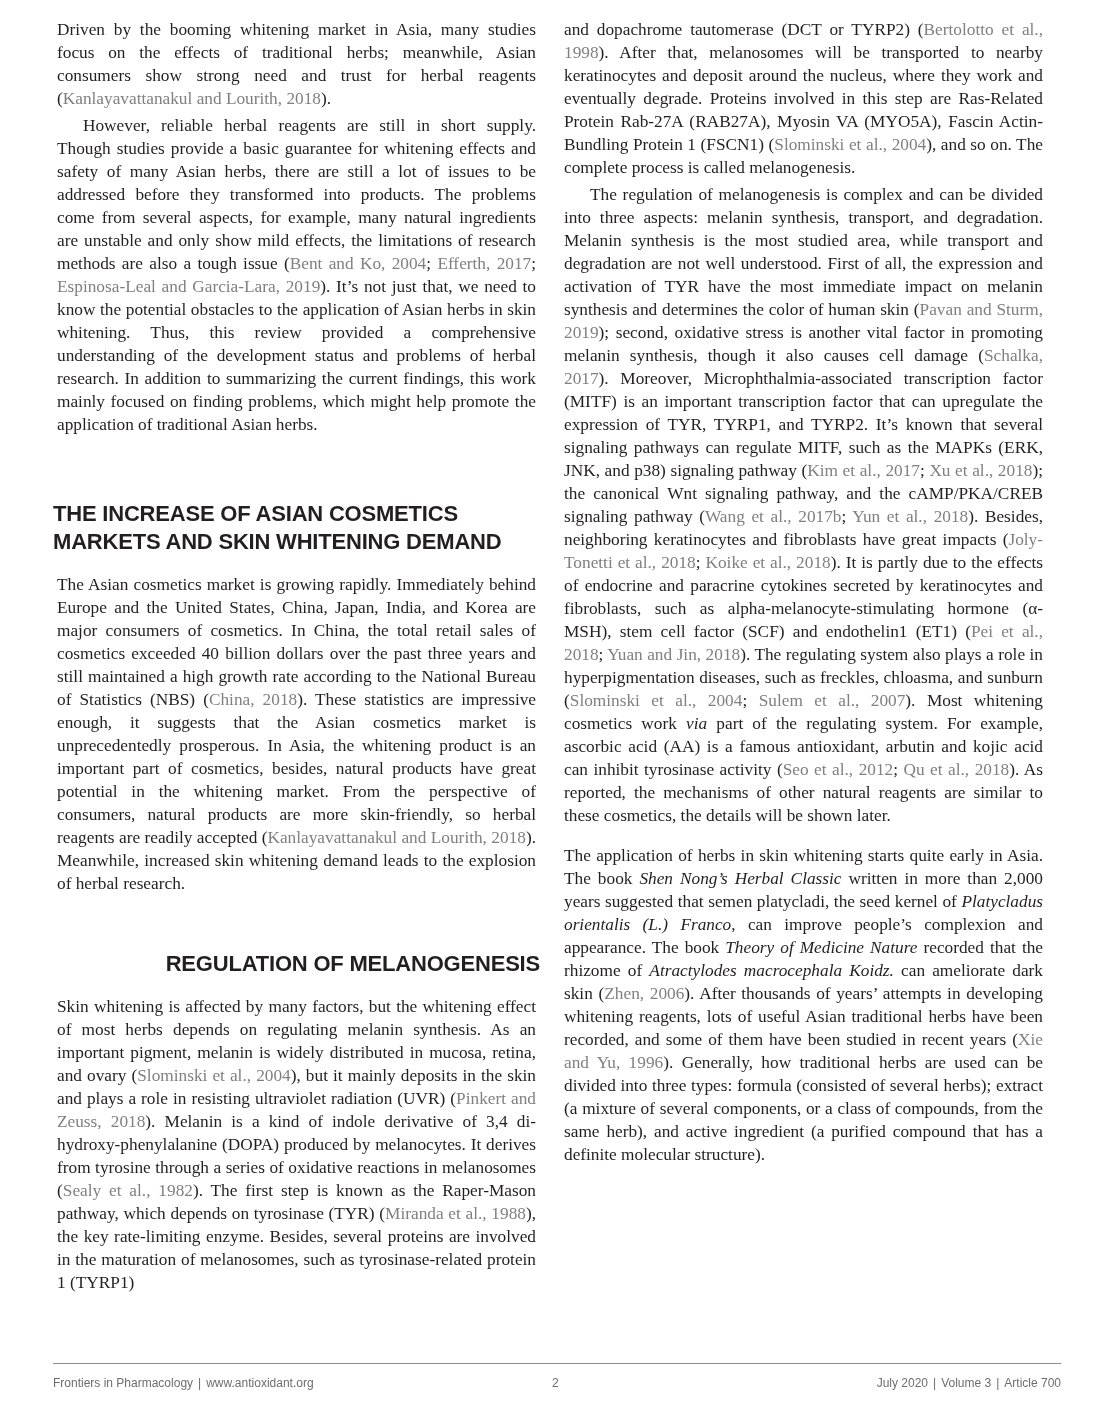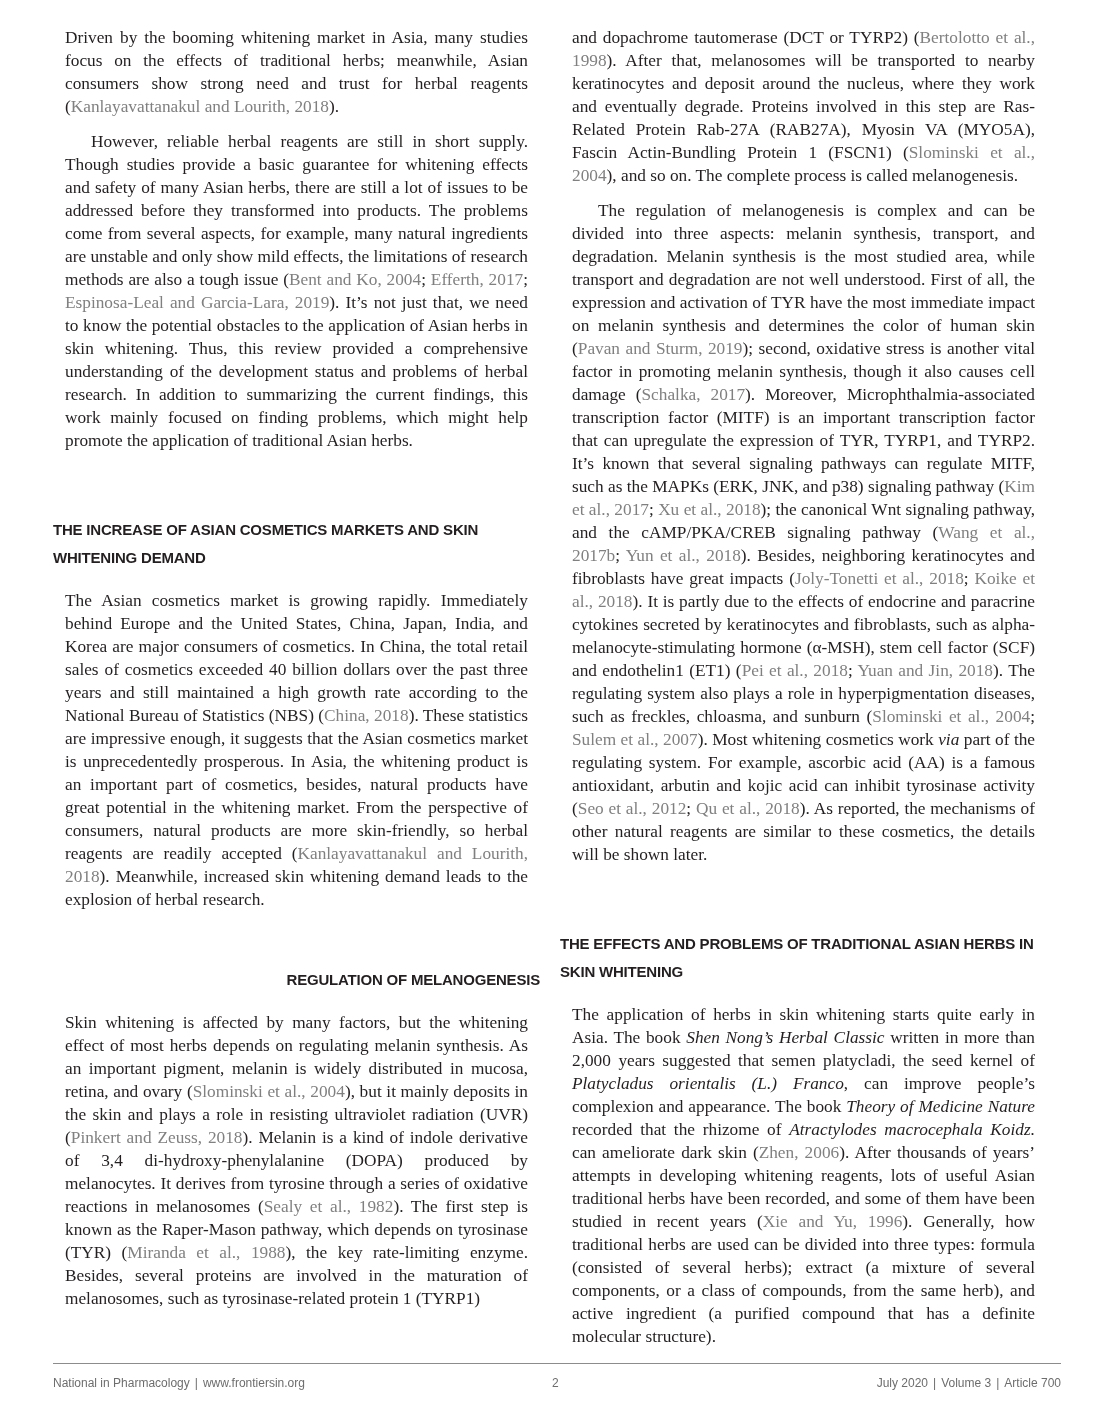--- a/index.html
+++ b/index.html
@@ -7,29 +7,29 @@
   .page { position: absolute; left: 0; top: 0; width: 1100px; height: 1414px; }
   .col { position: absolute; top: 14px; width: 487px; }
   .col-left { left: 53px; }
   .col-right { left: 560px; }
   .para {
     font-family: "Liberation Serif", "DejaVu Serif", serif;
     font-size: 17.3px;
     line-height: 23px;
     color: #231f20;
     text-align: justify;
-    margin: 12px;
+    margin: 4px;
   }
   .para.indent { text-indent: 26px; }
   .cite { color: #808080; }
   .it { font-style: italic; }
   .heading {
     font-family: "Liberation Sans", "DejaVu Sans", sans-serif;
     font-weight: bold;
-    font-size: 15px;
+    font-size: 22px;
     line-height: 28px;
     color: #231f20;
     margin: 0;
     letter-spacing: -0.2px;
   }
   .footer-rule {
     position: absolute; left: 53px; top: 1363px; width: 1008px; height: 1px; background: #8c8c8c;
   }
   .footer {
     position: absolute; top: 1376px; font-family: "Liberation Sans", "DejaVu Sans", sans-serif;
@@ -57,26 +57,25 @@
     <h2 class="heading" style="margin-top:55px;text-align:right;">REGULATION OF MELANOGENESIS</h2>
 
     <p class="para" style="margin-top:17px;"><span>Skin whitening is affected by many factors, but the whitening effect of most herbs depends on regulating melanin synthesis. As an important pigment, melanin is widely distributed in mucosa, retina, and ovary (</span><a class="cite">Slominski et al., 2004</a><span>), but it mainly deposits in the skin and plays a role in resisting ultraviolet radiation (UVR) (</span><a class="cite">Pinkert and Zeuss, 2018</a><span>). Melanin is a kind of indole derivative of 3,4 di-hydroxy-phenylalanine (DOPA) produced by melanocytes. It derives from tyrosine through a series of oxidative reactions in melanosomes (</span><a class="cite">Sealy et al., 1982</a><span>). The first step is known as the Raper-Mason pathway, which depends on tyrosinase (TYR) (</span><a class="cite">Miranda et al., 1988</a><span>), the key rate-limiting enzyme. Besides, several proteins are involved in the maturation of melanosomes, such as tyrosinase-related protein 1 (TYRP1)</span></p>
   </div>
 
   <div class="col col-right">
     <p class="para"><span>and dopachrome tautomerase (DCT or TYRP2) (</span><a class="cite">Bertolotto et al., 1998</a><span>). After that, melanosomes will be transported to nearby keratinocytes and deposit around the nucleus, where they work and eventually degrade. Proteins involved in this step are Ras-Related Protein Rab-27A (RAB27A), Myosin VA (MYO5A), Fascin Actin-Bundling Protein 1 (FSCN1) (</span><a class="cite">Slominski et al., 2004</a><span>), and so on. The complete process is called melanogenesis.</span></p>
 
     <p class="para indent"><span>The regulation of melanogenesis is complex and can be divided into three aspects: melanin synthesis, transport, and degradation. Melanin synthesis is the most studied area, while transport and degradation are not well understood. First of all, the expression and activation of TYR have the most immediate impact on melanin synthesis and determines the color of human skin (</span><a class="cite">Pavan and Sturm, 2019</a><span>); second, oxidative stress is another vital factor in promoting melanin synthesis, though it also causes cell damage (</span><a class="cite">Schalka, 2017</a><span>). Moreover, Microphthalmia-associated transcription factor (MITF) is an important transcription factor that can upregulate the expression of TYR, TYRP1, and TYRP2. It’s known that several signaling pathways can regulate MITF, such as the MAPKs (ERK, JNK, and p38) signaling pathway (</span><a class="cite">Kim et al., 2017</a><span>; </span><a class="cite">Xu et al., 2018</a><span>); the canonical Wnt signaling pathway, and the cAMP/PKA/CREB signaling pathway (</span><a class="cite">Wang et al., 2017b</a><span>; </span><a class="cite">Yun et al., 2018</a><span>). Besides, neighboring keratinocytes and fibroblasts have great impacts (</span><a class="cite">Joly-Tonetti et al., 2018</a><span>; </span><a class="cite">Koike et al., 2018</a><span>). It is partly due to the effects of endocrine and paracrine cytokines secreted by keratinocytes and fibroblasts, such as alpha-melanocyte-stimulating hormone (α-MSH), stem cell factor (SCF) and endothelin1 (ET1) (</span><a class="cite">Pei et al., 2018</a><span>; </span><a class="cite">Yuan and Jin, 2018</a><span>). The regulating system also plays a role in hyperpigmentation diseases, such as freckles, chloasma, and sunburn (</span><a class="cite">Slominski et al., 2004</a><span>; </span><a class="cite">Sulem et al., 2007</a><span>). Most whitening cosmetics work </span><span class="it">via</span><span> part of the regulating system. For example, ascorbic acid (AA) is a famous antioxidant, arbutin and kojic acid can inhibit tyrosinase activity (</span><a class="cite">Seo et al., 2012</a><span>; </span><a class="cite">Qu et al., 2018</a><span>). As reported, the mechanisms of other natural reagents are similar to these cosmetics, the details will be shown later.</span></p>
 
-    <h2 class="heading" style="margin-top:64px;">THE EFFECTS AND PROBLEMS OF TRADITIONAL ASIAN HERBS IN SKIN WHITENING</h2>
 
     <p class="para" style="margin-top:17px;"><span>The application of herbs in skin whitening starts quite early in Asia. The book </span><span class="it">Shen Nong’s Herbal Classic</span><span> written in more than 2,000 years suggested that semen platycladi, the seed kernel of </span><span class="it">Platycladus orientalis (L.) Franco</span><span>, can improve people’s complexion and appearance. The book </span><span class="it">Theory of Medicine Nature</span><span> recorded that the rhizome of </span><span class="it">Atractylodes macrocephala Koidz.</span><span> can ameliorate dark skin (</span><a class="cite">Zhen, 2006</a><span>). After thousands of years’ attempts in developing whitening reagents, lots of useful Asian traditional herbs have been recorded, and some of them have been studied in recent years (</span><a class="cite">Xie and Yu, 1996</a><span>). Generally, how traditional herbs are used can be divided into three types: formula (consisted of several herbs); extract (a mixture of several components, or a class of compounds, from the same herb), and active ingredient (a purified compound that has a definite molecular structure).</span></p>
   </div>
 
   <div class="footer-rule"></div>
   <div class="footer footer-left">
-    <span>National in Pharmacology</span><span class="sep">|</span><a>www.frontiersin.org</a>
+    <span>Frontiers in Pharmacology</span><span class="sep">|</span><a>www.antioxidant.org</a>
   </div>
   <div class="footer footer-center">2</div>
   <div class="footer footer-right">
     <span>July 2020</span><span class="sep">|</span><span>Volume 3</span><span class="sep">|</span><span>Article 700</span>
   </div>
 </div>
 
 </body></html>

